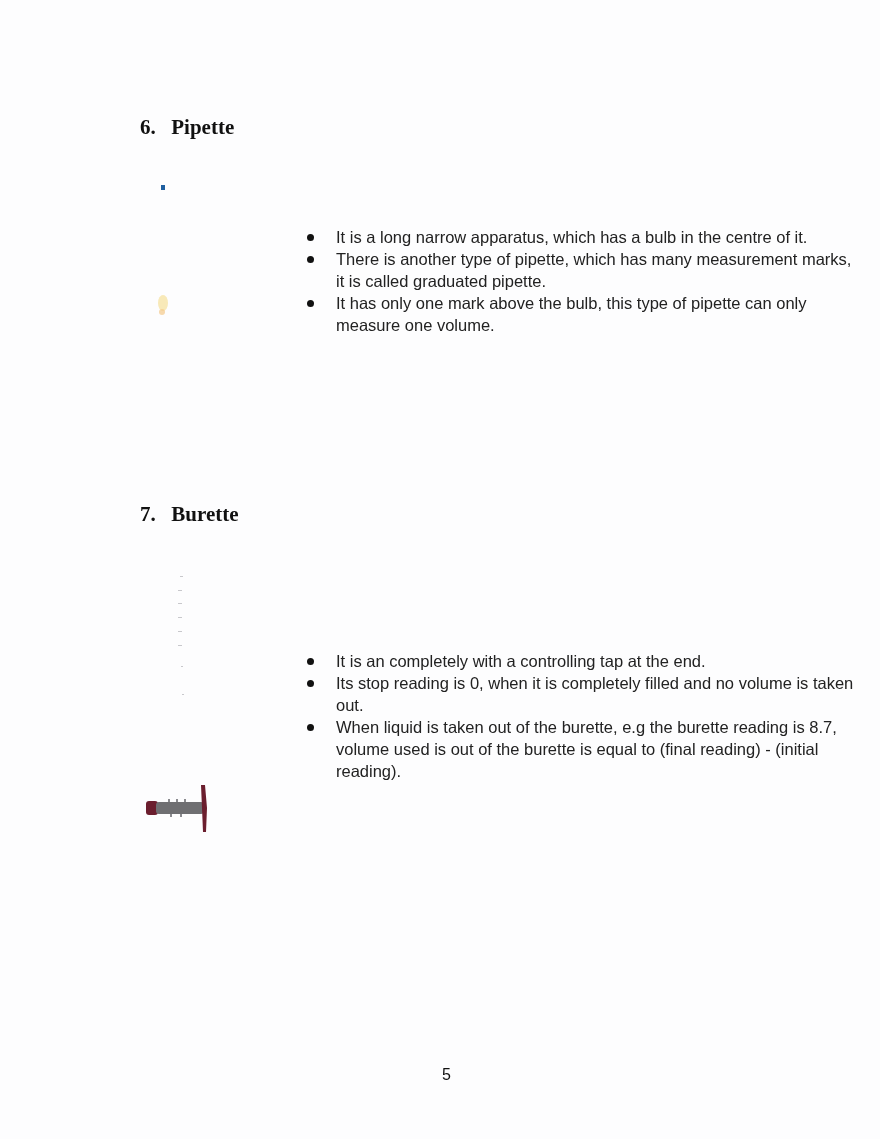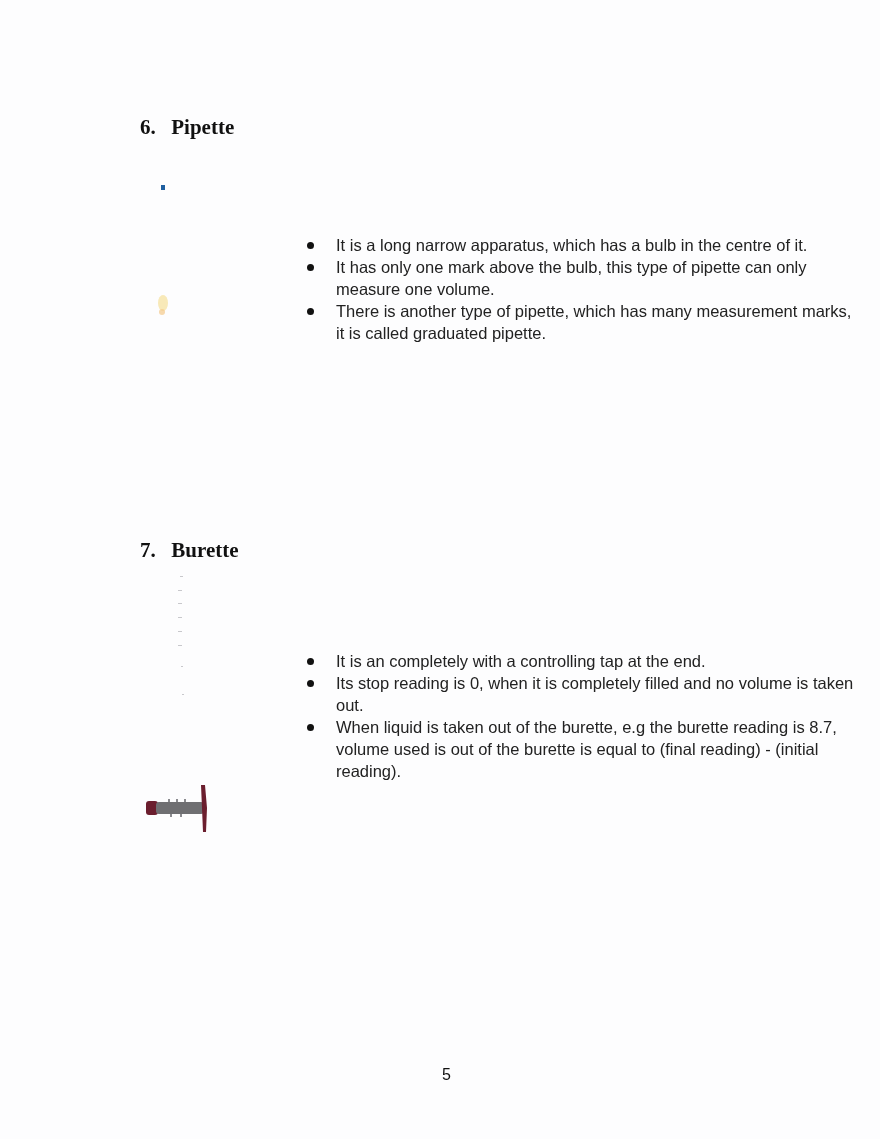--- a/index.html
+++ b/index.html
@@ -38,27 +38,27 @@
   </h2>
 
   <div class="img-region" style="left:145px; top:175px; width:45px; height:150px;">
     <svg width="45" height="150" viewBox="0 0 45 150">
       <rect x="16" y="10" width="4" height="5" fill="#1f5fa0"></rect>
       <ellipse cx="18" cy="128" rx="5" ry="8" fill="#f6e3a6" opacity="0.8"></ellipse>
       <ellipse cx="17" cy="137" rx="3" ry="3" fill="#f3c98a" opacity="0.7"></ellipse>
     </svg>
   </div>
 
-  <ul class="bullets" style="top:234px;">
+  <ul class="bullets" style="top:226px;">
     <li><span class="dot"></span><span>It is a long narrow apparatus, which has a bulb in the centre of it.</span></li>
+    <li><span class="dot"></span><span>There is another type of pipette, which has many measurement marks, it is called graduated pipette.</span></li>
     <li><span class="dot"></span><span>It has only one mark above the bulb, this type of pipette can only measure one volume.</span></li>
-    <li><span class="dot"></span><span>There is another type of pipette, which has many measurement marks, it is called graduated pipette.</span></li>
   </ul>
 
-  <h2 class="heading" style="top:527px;">
+  <h2 class="heading" style="top:491px;">
     <span class="num">7.</span>
     <span>Burette</span>
   </h2>
 
   <div class="img-region" style="left:140px; top:570px; width:90px; height:270px;">
     <svg width="90" height="270" viewBox="0 0 90 270">
       <g fill="#c8c8cc">
         <rect x="40" y="6" width="3" height="1"></rect>
         <rect x="38" y="20" width="4" height="1"></rect>
         <rect x="38" y="33" width="4" height="1"></rect>

